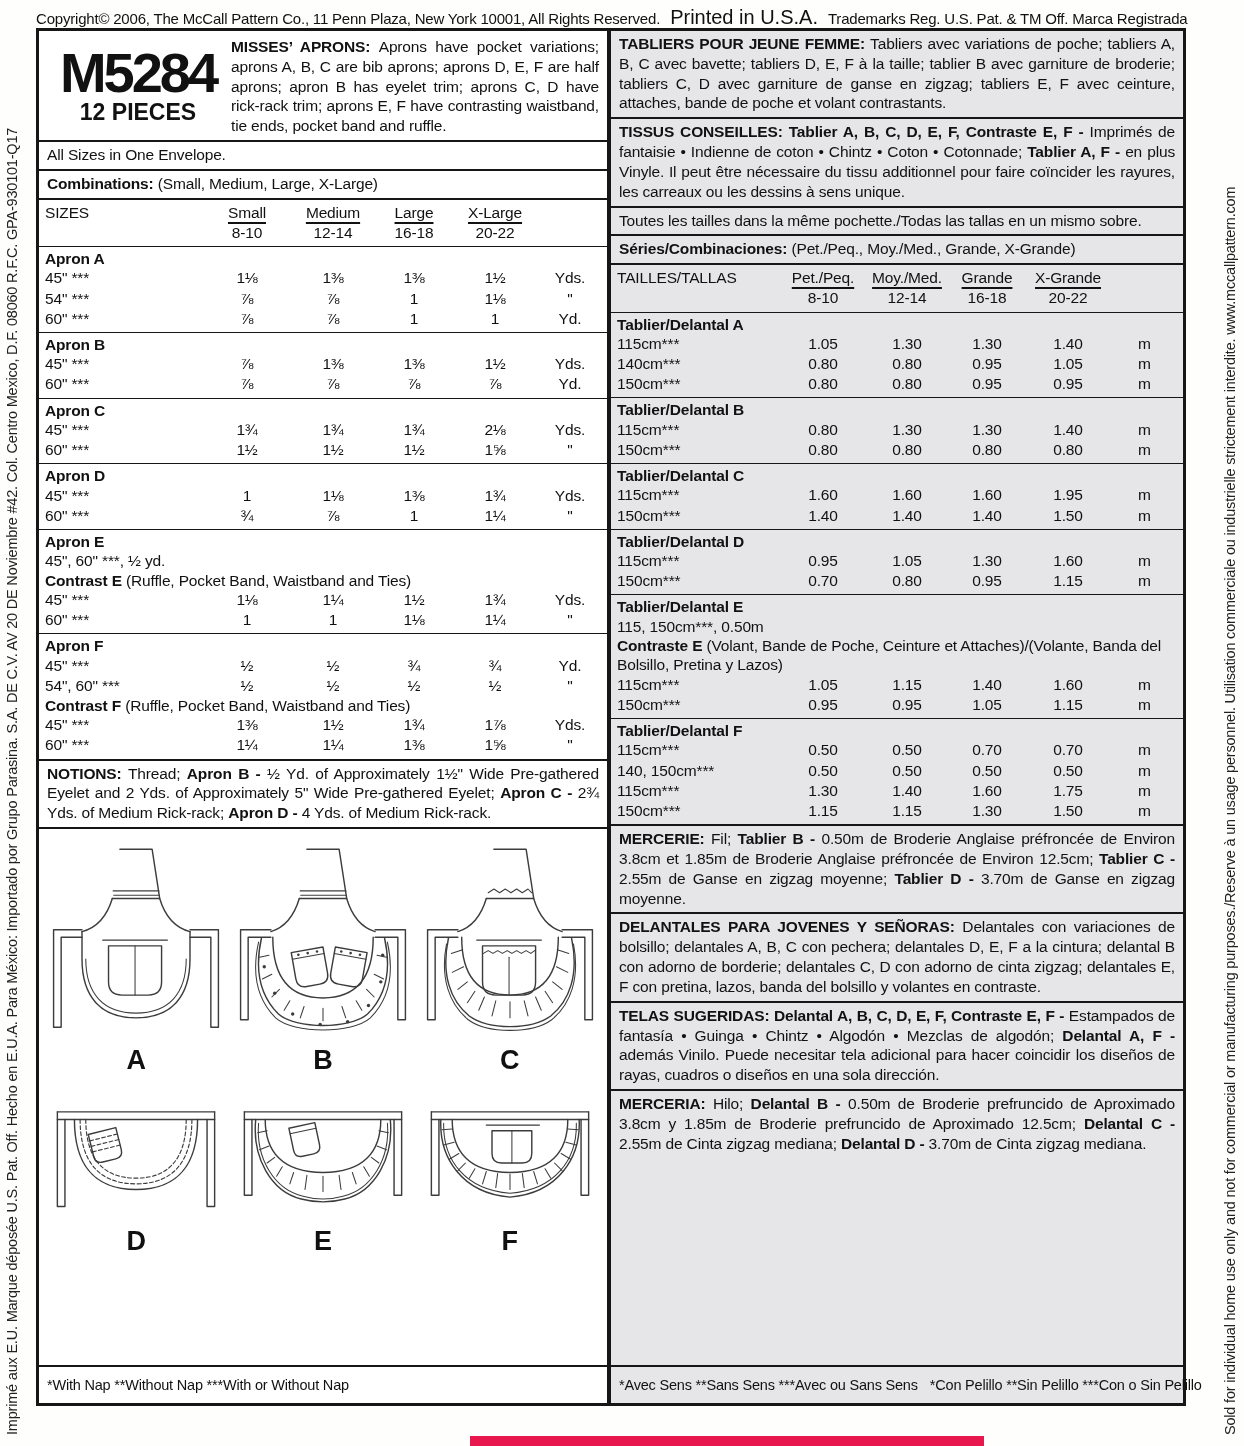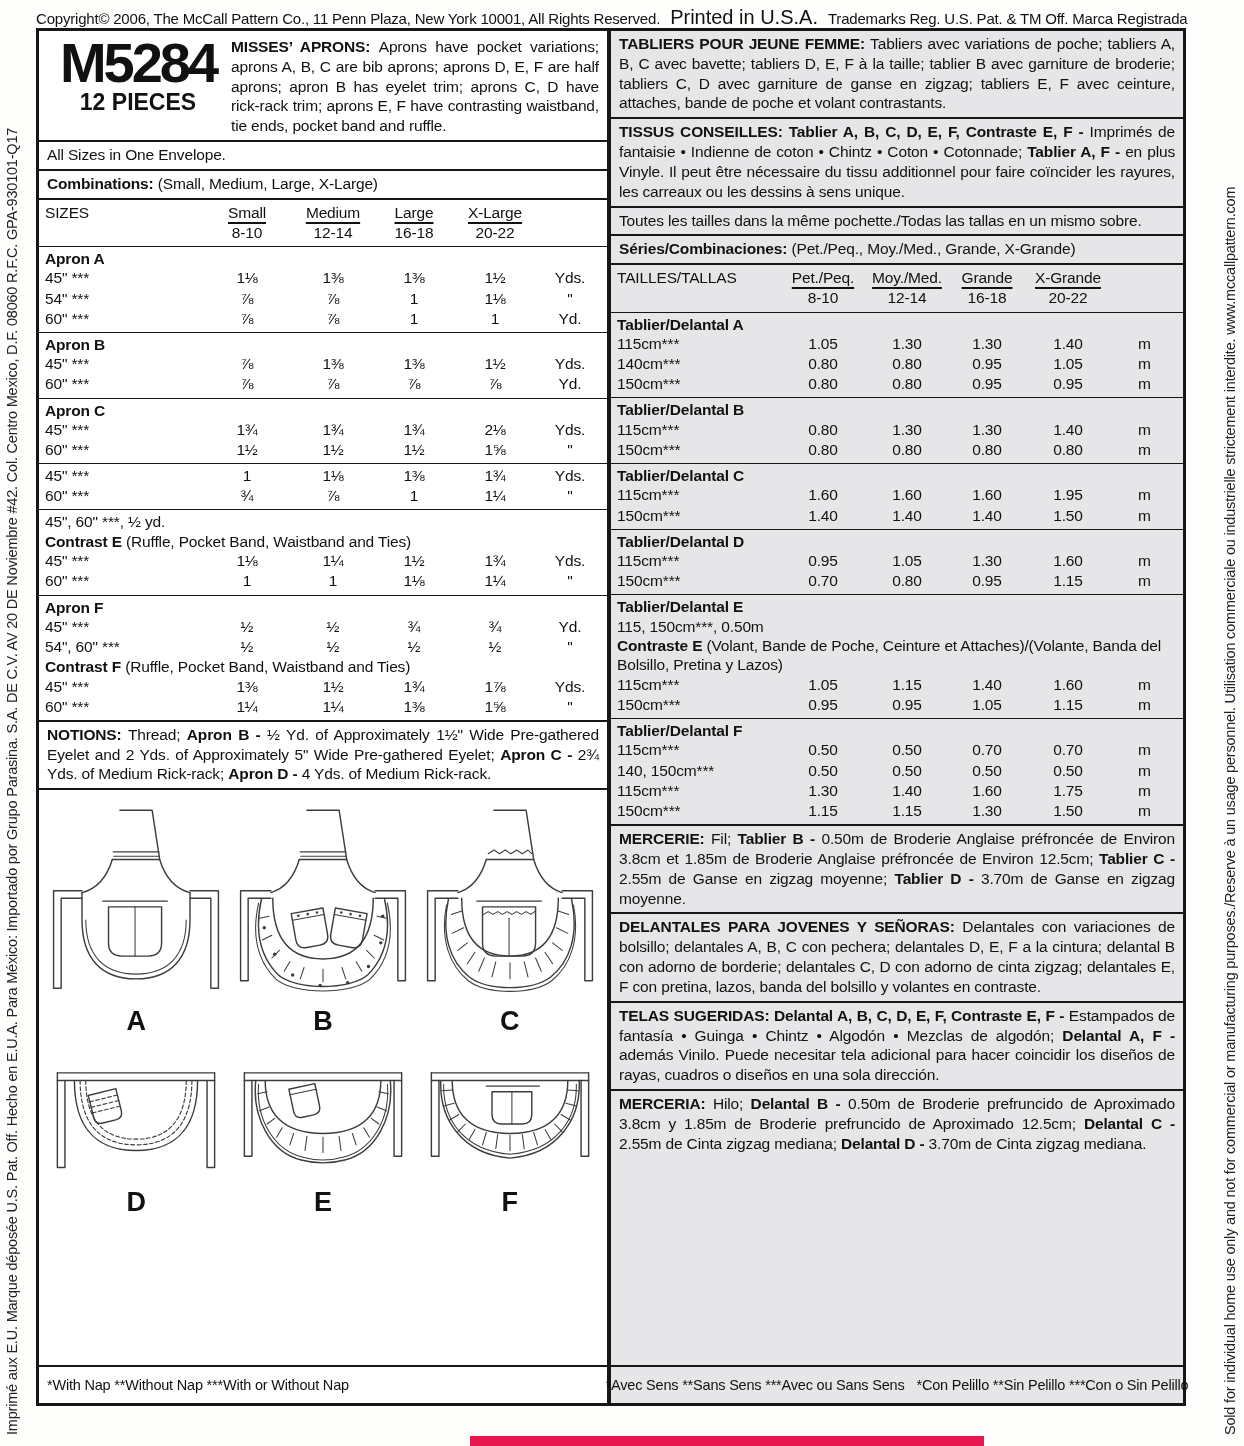--- a/index.html
+++ b/index.html
@@ -15,21 +15,21 @@
   .vert-left{left:4px;top:30px;height:1405px;}
   .vert-right{right:6px;top:20px;height:1415px;}
   
   .columns{position:absolute;top:28px;left:36px;width:1150px;height:1378px;display:flex;}
   .col{box-sizing:border-box;border:3px solid #161616;display:flex;flex-direction:column;}
   .col-left{width:573px;background:#ffffff;border-right-width:2px;}
   .col-right{width:577px;background:#e6e6e9;border-left-width:2px;}
   .sec{border-bottom:2px solid #161616;padding:3px 8px 4px 8px;}
   .sec p{margin:0;font-size:15.5px;line-height:1.28;text-align:justify;letter-spacing:-0.15px;}
   
-  .header-sec{display:flex;align-items:flex-start;padding-top:6px;}
+  .header-sec{display:flex;align-items:center;padding-top:6px;}
   .brand{width:182px;text-align:center;flex:0 0 auto;}
   .pattern-number{font-size:56px;font-weight:bold;letter-spacing:-3px;line-height:0.92;}
   .pieces{font-size:23px;font-weight:bold;letter-spacing:0;}
   .header-sec .desc{flex:1;padding-left:2px;}
   
   .ytable{font-size:15.5px;letter-spacing:-0.15px;padding:0;}
   .trow{display:grid;align-items:baseline;line-height:1.3;padding:0 6px;}
   .table-left .trow{grid-template-columns:160px 84px 88px 74px 88px 1fr;}
   .table-right .trow{grid-template-columns:165px 82px 86px 74px 88px 1fr;}
   .tcell.tcol,.tcell.tunit{text-align:center;}
@@ -39,21 +39,21 @@
   .gtitle{font-weight:bold;padding:0 6px;line-height:1.25;}
   .tnote{padding:0 6px;line-height:1.25;}
   .theadwrap{padding-bottom:3px;}
   
   .figures{flex:0 0 auto;border-bottom:none;padding:14px 4px 0 4px;}
   .figrid{display:grid;grid-template-columns:1fr 1fr 1fr;row-gap:26px;}
   .fig{display:flex;flex-direction:column;align-items:center;}
   .figlabel{font-weight:bold;font-size:27px;margin-top:2px;}
   .spacer{flex:1 1 auto;}
   .footnote{border-top:2px solid #161616;padding:10px 8px;font-size:14.5px;letter-spacing:-0.2px;}
-  .footnote-right{display:flex;justify-content:center;gap:12px;white-space:nowrap;}
+  .footnote-right{display:flex;justify-content:flex-start;gap:12px;white-space:nowrap;}
   
   .red-bar{position:absolute;left:470px;bottom:0;width:514px;height:10px;}
   svg.apron{display:block;}
   svg.apron path,svg.apron line,svg.apron rect,svg.apron polyline{fill:none;stroke:#3c3c3c;stroke-width:1.5;stroke-linejoin:round;stroke-linecap:round;}
   svg.apron .dot{fill:#3c3c3c;stroke:none;}
   svg.apron .thin{stroke-width:1.1;}
   svg.apron .dash{stroke-dasharray:4 2.5;stroke-width:1.2;}
 </style>
 </head>
 <body>
@@ -168,38 +168,40 @@
             <div class="trow">
               <div class="tcell tlabel">60" ***</div>
               <div class="tcell tcol">1½</div>
               <div class="tcell tcol">1½</div>
               <div class="tcell tcol">1½</div>
               <div class="tcell tcol">1⅝</div>
               <div class="tcell tunit">"</div>
             </div>
           </div>
           <div class="tgroup">
+            <div class="gtitle">Apron D</div>
             <div class="trow">
               <div class="tcell tlabel">45" ***</div>
               <div class="tcell tcol">1</div>
               <div class="tcell tcol">1⅛</div>
               <div class="tcell tcol">1⅜</div>
               <div class="tcell tcol">1¾</div>
               <div class="tcell tunit">Yds.</div>
             </div>
             <div class="trow">
               <div class="tcell tlabel">60" ***</div>
               <div class="tcell tcol">¾</div>
               <div class="tcell tcol">⅞</div>
               <div class="tcell tcol">1</div>
               <div class="tcell tcol">1¼</div>
               <div class="tcell tunit">"</div>
             </div>
           </div>
           <div class="tgroup">
+            <div class="gtitle">Apron E</div>
             <div class="tnote">45", 60" ***, ½ yd.</div>
             <div class="tnote"><b>Contrast E</b> (Ruffle, Pocket Band, Waistband and Ties)</div>
             <div class="trow">
               <div class="tcell tlabel">45" ***</div>
               <div class="tcell tcol">1⅛</div>
               <div class="tcell tcol">1¼</div>
               <div class="tcell tcol">1½</div>
               <div class="tcell tcol">1¾</div>
               <div class="tcell tunit">Yds.</div>
             </div>

